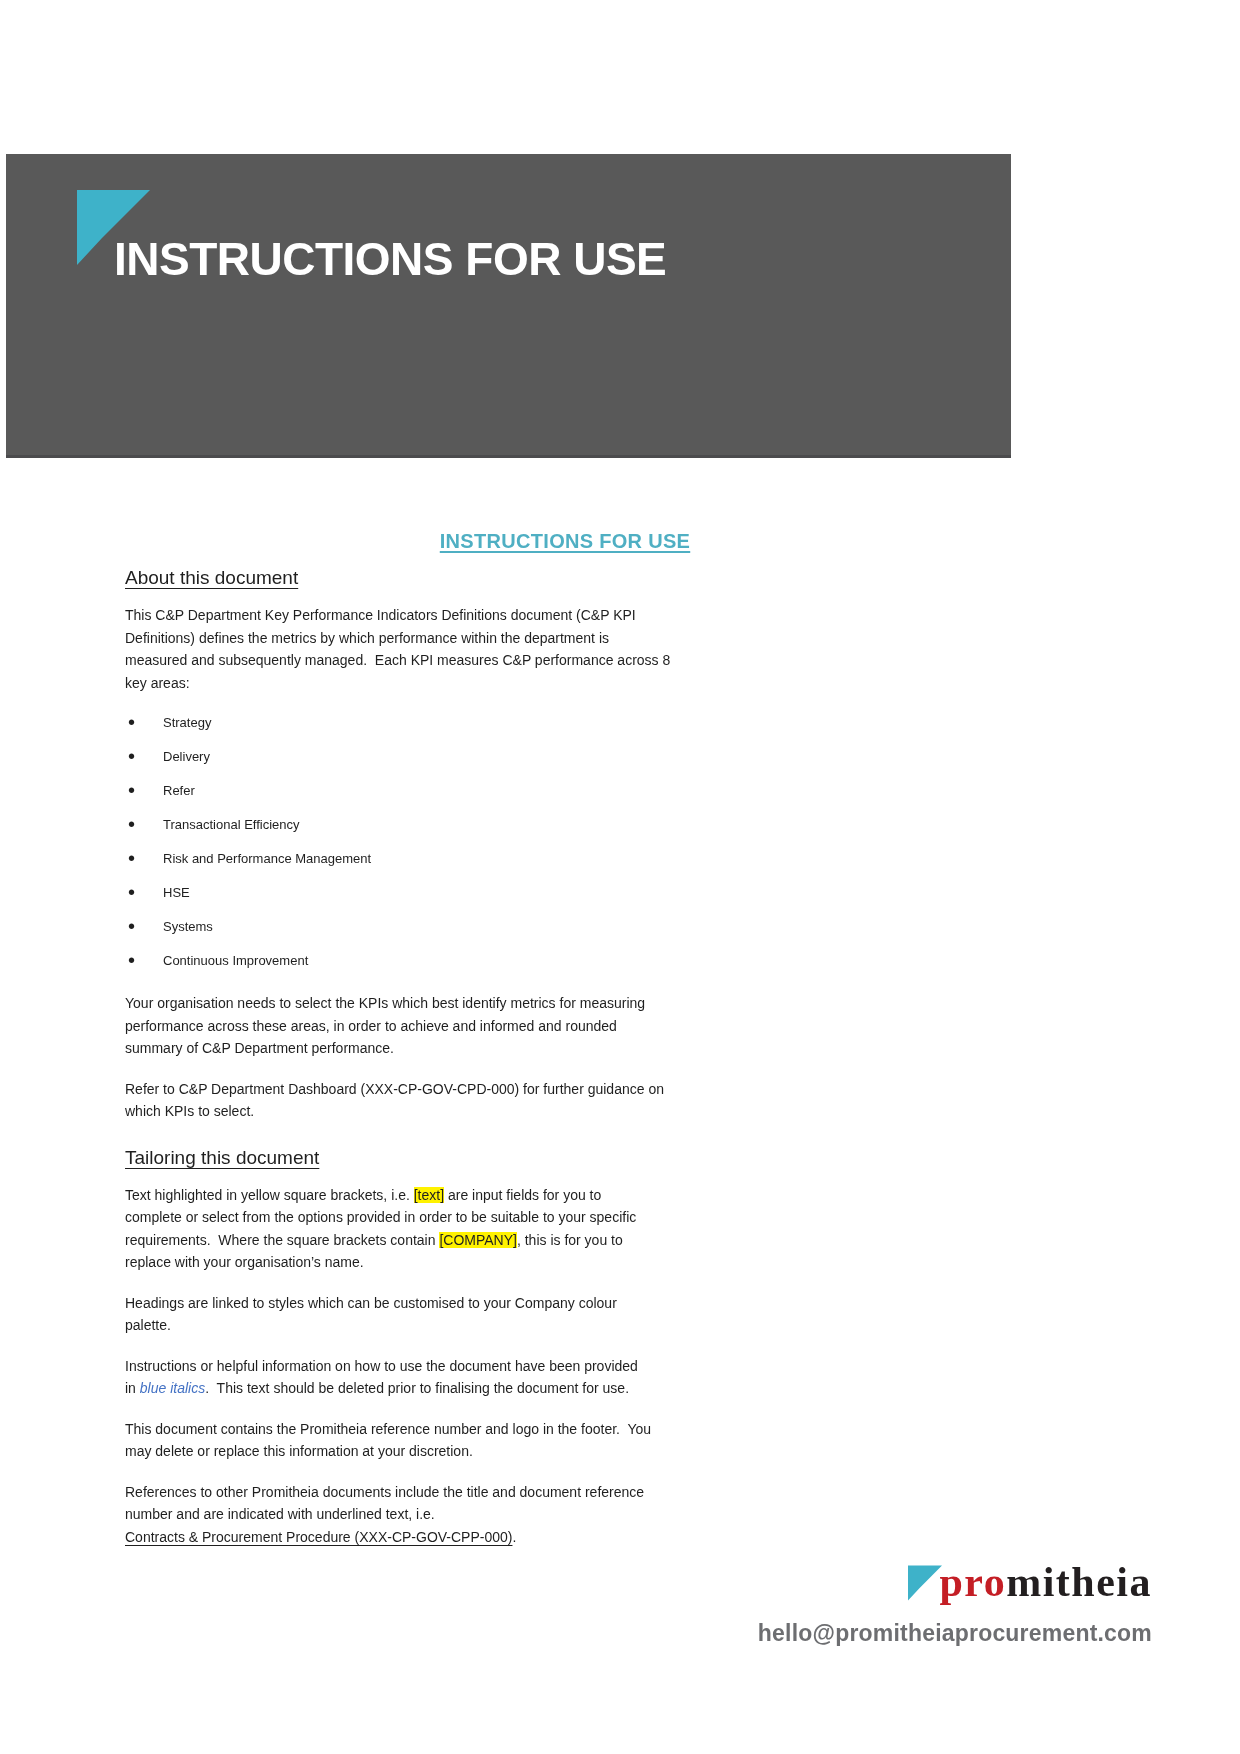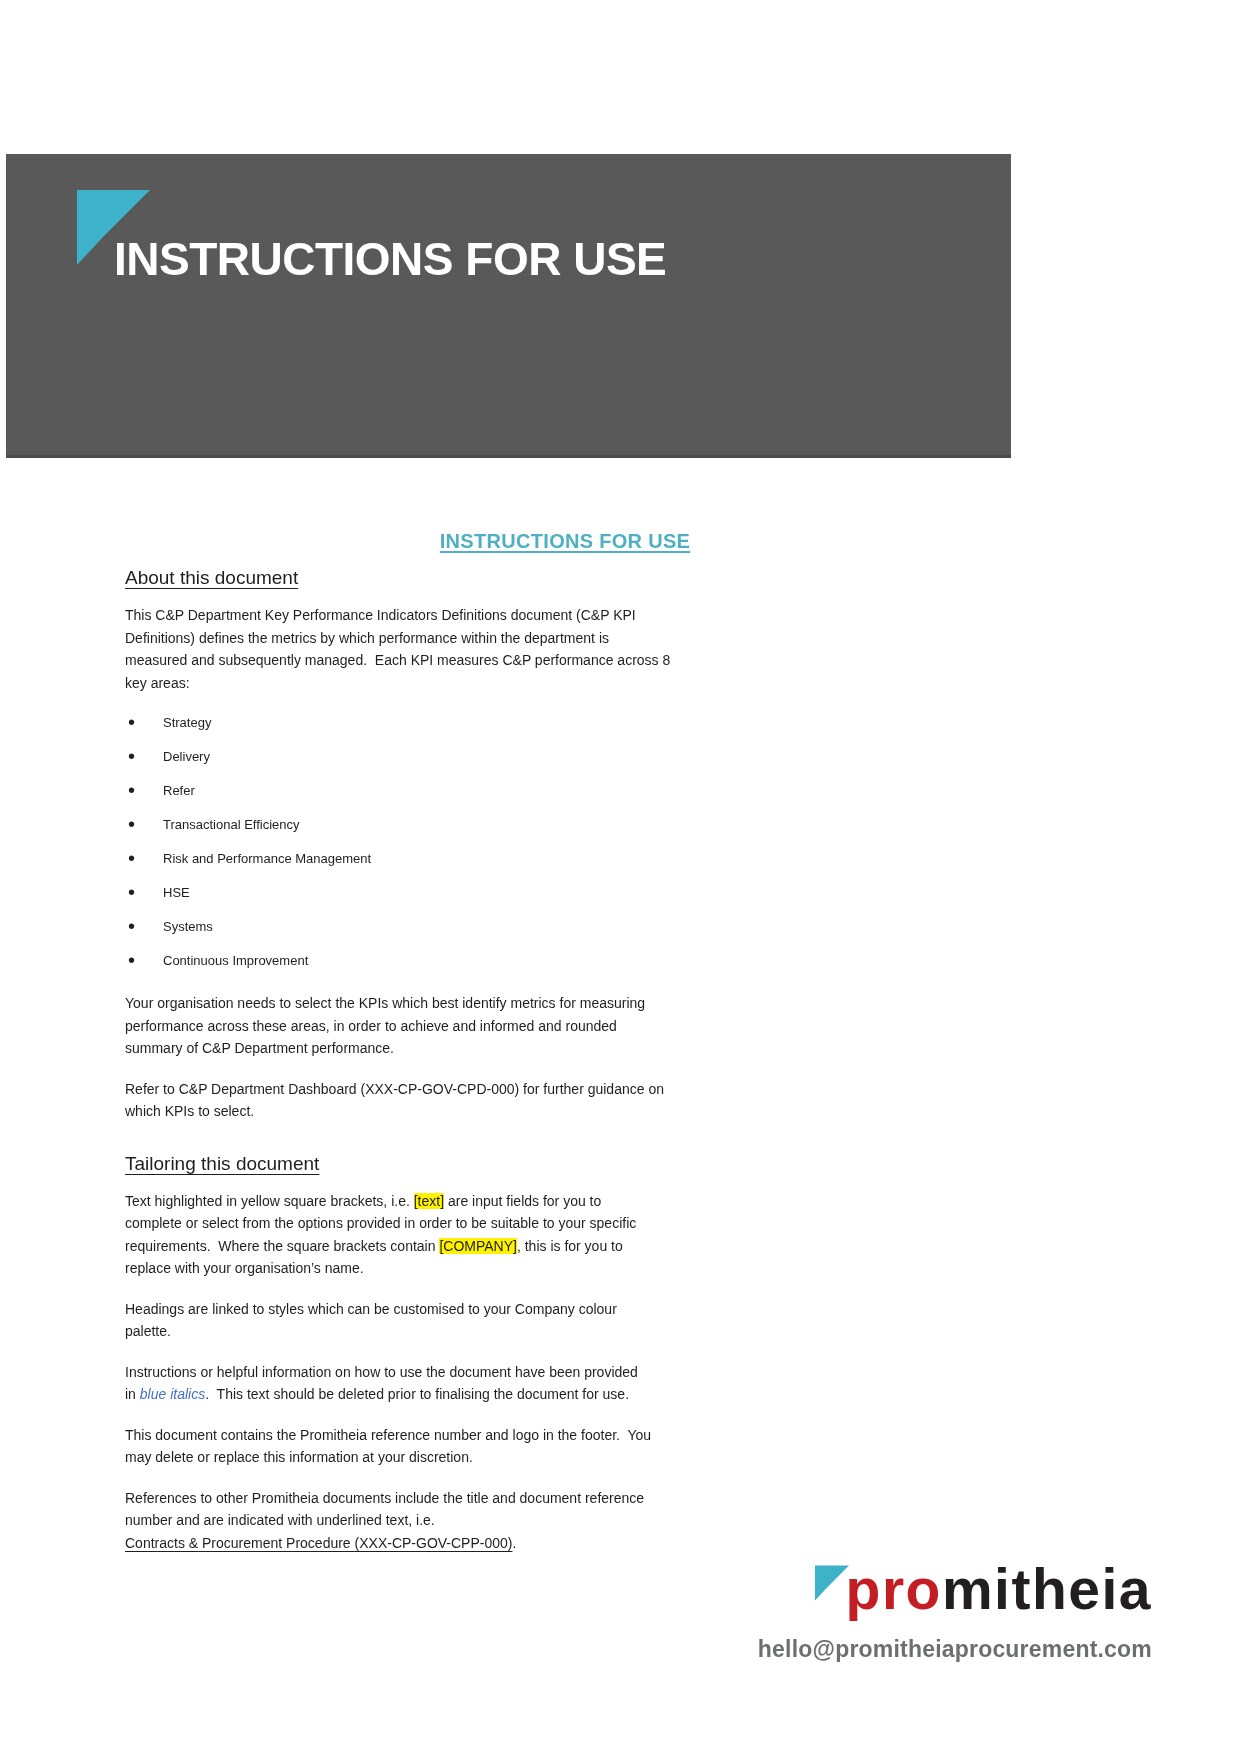--- a/index.html
+++ b/index.html
@@ -61,21 +61,21 @@
     text-decoration-thickness:2px;
     margin-bottom:14px;
   }
   .sub-heading{
     font-size:19px;
     font-weight:500;
     text-decoration:underline;
     text-underline-offset:4px;
     margin-bottom:15px;
   }
-  .sub-heading.tailoring{ margin-top:30px;text-decoration:underline; }
+  .sub-heading.tailoring{ margin-top:24px;text-decoration:underline; }
   .para{
     font-size:14px;
     line-height:22.5px;
     font-weight:500;
     white-space:pre-wrap;
     margin-bottom:18px;
   }
   ul.bullets{
     list-style:none;
     margin:16px 0 20px 0;
@@ -108,24 +108,25 @@
     display:flex;
     align-items:flex-start;
     justify-content:flex-end;
     white-space:nowrap;
   }
   .logo-flag{
     width:34px; height:42px;
     margin:2px -3px 0 0;
   }
   .logo-word{
-    font-size:57px;
+    font-size:42px;
     font-weight:bold;
     letter-spacing:1.5px;
     line-height:1.05;
+    font-family:Liberation Serif, serif;
   }
   .logo-pro{ color:var(--logo-red); }
   .logo-rest{ color:var(--logo-black); }
   .email{
     margin-top:16px;
     font-size:23px;
     font-weight:bold;
     letter-spacing:0.2px;
     color:var(--email-gray);
   }

